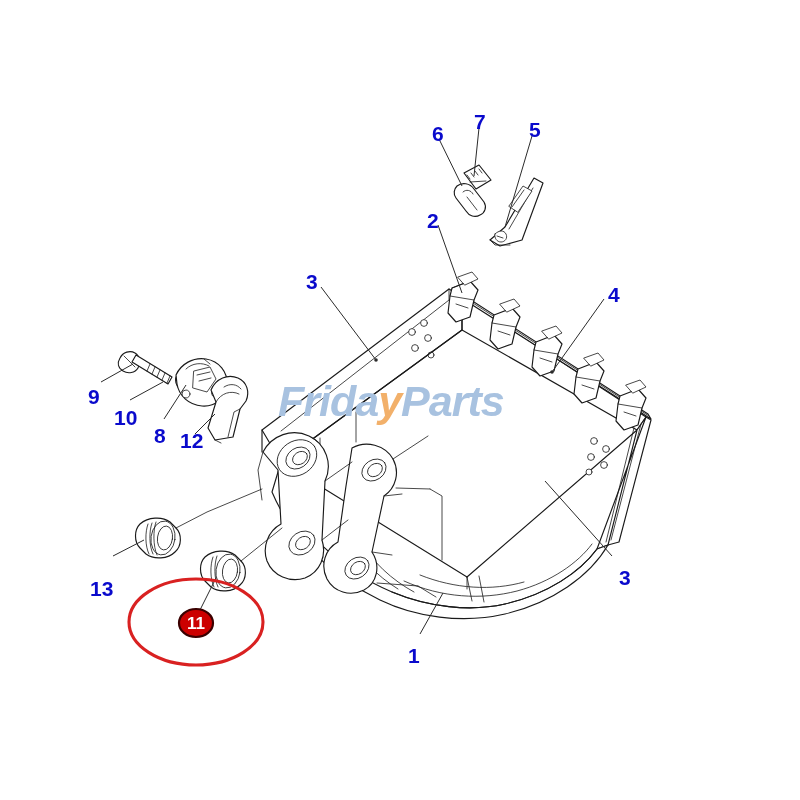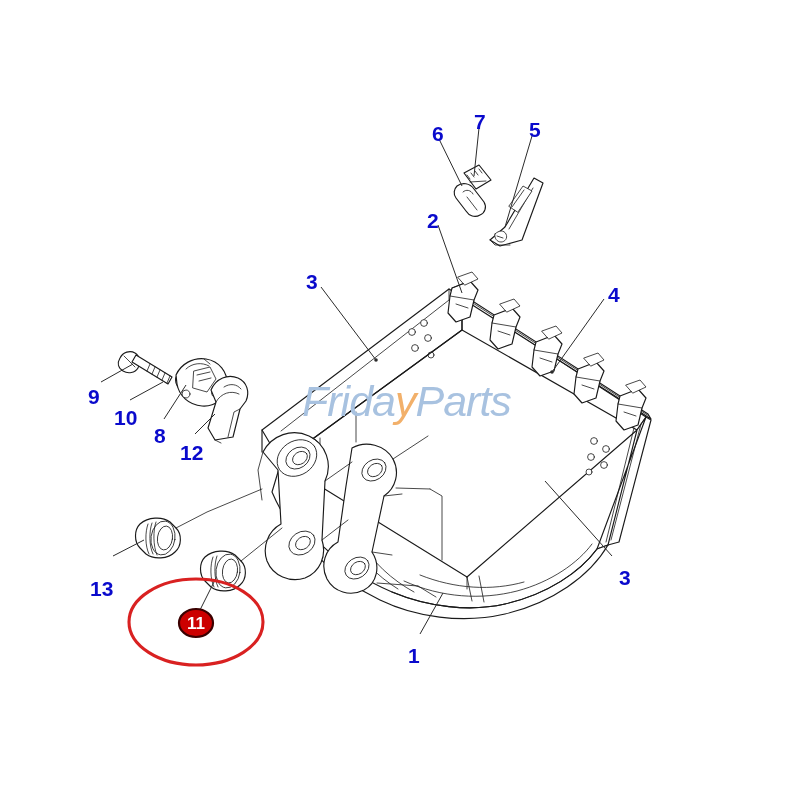--- a/index.html
+++ b/index.html
@@ -295,31 +295,31 @@
       <path class="leader" d="M200,610 L216,578"></path>
     </g>
 
     <g>
       <ellipse cx="196" cy="622" rx="67" ry="43" fill="none" stroke="#d92121" stroke-width="3.1"></ellipse>
       <ellipse cx="196" cy="623" rx="17" ry="14" fill="#cc0000" stroke="#3b0000" stroke-width="2.2"></ellipse>
       <text x="196" y="623" text-anchor="middle" dominant-baseline="central" font-family="Liberation Sans, sans-serif" font-size="17" font-weight="bold" fill="#ffffff">11</text>
     </g>
   </svg>
 
-  <div class="wm" style="left:278px; top:377px; font-family:'Liberation Sans', sans-serif; font-size:43px; font-weight:normal; font-style:italic; letter-spacing:-1px;margin-left:24px;">
+  <div class="wm" style="left:278px; top:377px; font-family:'Liberation Sans', sans-serif; font-size:43px; font-weight:bold; font-style:italic; letter-spacing:-1px;">
     <span style="color:#a8c2e0;">Frida</span><span style="color:#f2b06a;">y</span><span style="color:#a8c2e0;">Parts</span>
   </div>
 
   <div class="callout-label" style="left:408px; top:645px;">1</div>
   <div class="callout-label" style="left:427px; top:210px;">2</div>
   <div class="callout-label" style="left:306px; top:271px;">3</div>
   <div class="callout-label" style="left:619px; top:567px;">3</div>
   <div class="callout-label" style="left:608px; top:284px;">4</div>
   <div class="callout-label" style="left:529px; top:119px;">5</div>
   <div class="callout-label" style="left:432px; top:123px;">6</div>
   <div class="callout-label" style="left:474px; top:111px;">7</div>
   <div class="callout-label" style="left:154px; top:425px;">8</div>
   <div class="callout-label" style="left:88px;  top:386px;">9</div>
   <div class="callout-label" style="left:114px; top:407px;">10</div>
-  <div class="callout-label" style="left:180px; top:442px;">12</div>
+  <div class="callout-label" style="left:180px; top:430px;">12</div>
   <div class="callout-label" style="left:90px;  top:578px;">13</div>
 
 </div>
 
 </body></html>

